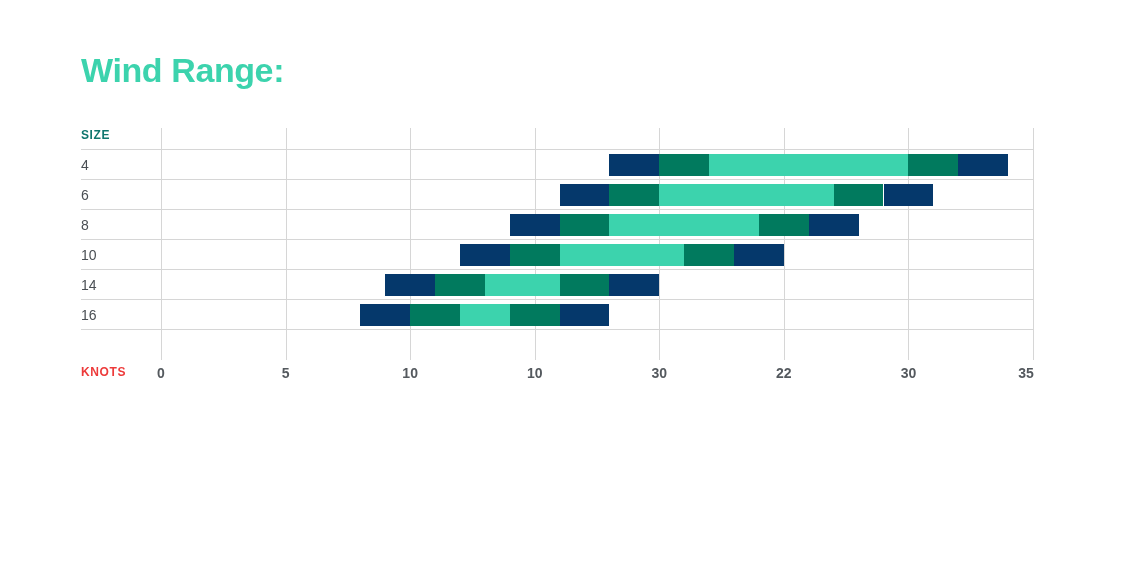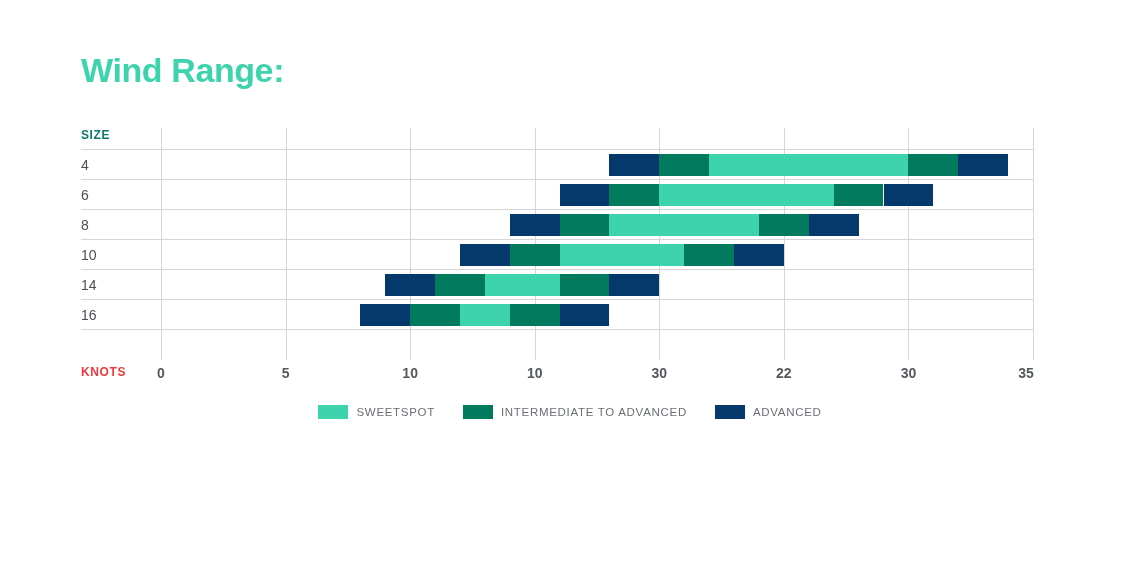--- a/index.html
+++ b/index.html
@@ -286,30 +286,15 @@
   <div class="tick" style="left: 80px;">0</div>
       <div class="tick" style="left: 204.571px;">5</div>
       <div class="tick" style="left: 329.143px;">10</div>
       <div class="tick" style="left: 453.714px;">10</div>
       <div class="tick" style="left: 578.286px;">30</div>
       <div class="tick" style="left: 702.857px;">22</div>
       <div class="tick" style="left: 827.429px;">30</div>
       <div class="tick" style="left: 945px;">35</div>
     </div>
 
-  <div class="legend">
-
-  <div class="legend-item">
-        <span class="swatch" style="background: rgb(60, 211, 173);"></span>
-        <span class="legend-label">SWEETSPOT</span>
-      </div>
-      <div class="legend-item">
-        <span class="swatch" style="background: rgb(1, 122, 94);"></span>
-        <span class="legend-label">INTERMEDIATE TO ADVANCED</span>
-      </div>
-      <div class="legend-item">
-        <span class="swatch" style="background: rgb(5, 56, 107);"></span>
-        <span class="legend-label">ADVANCED</span>
-      </div>
-    </div>
 
 
 </div>
 
 </body></html>

